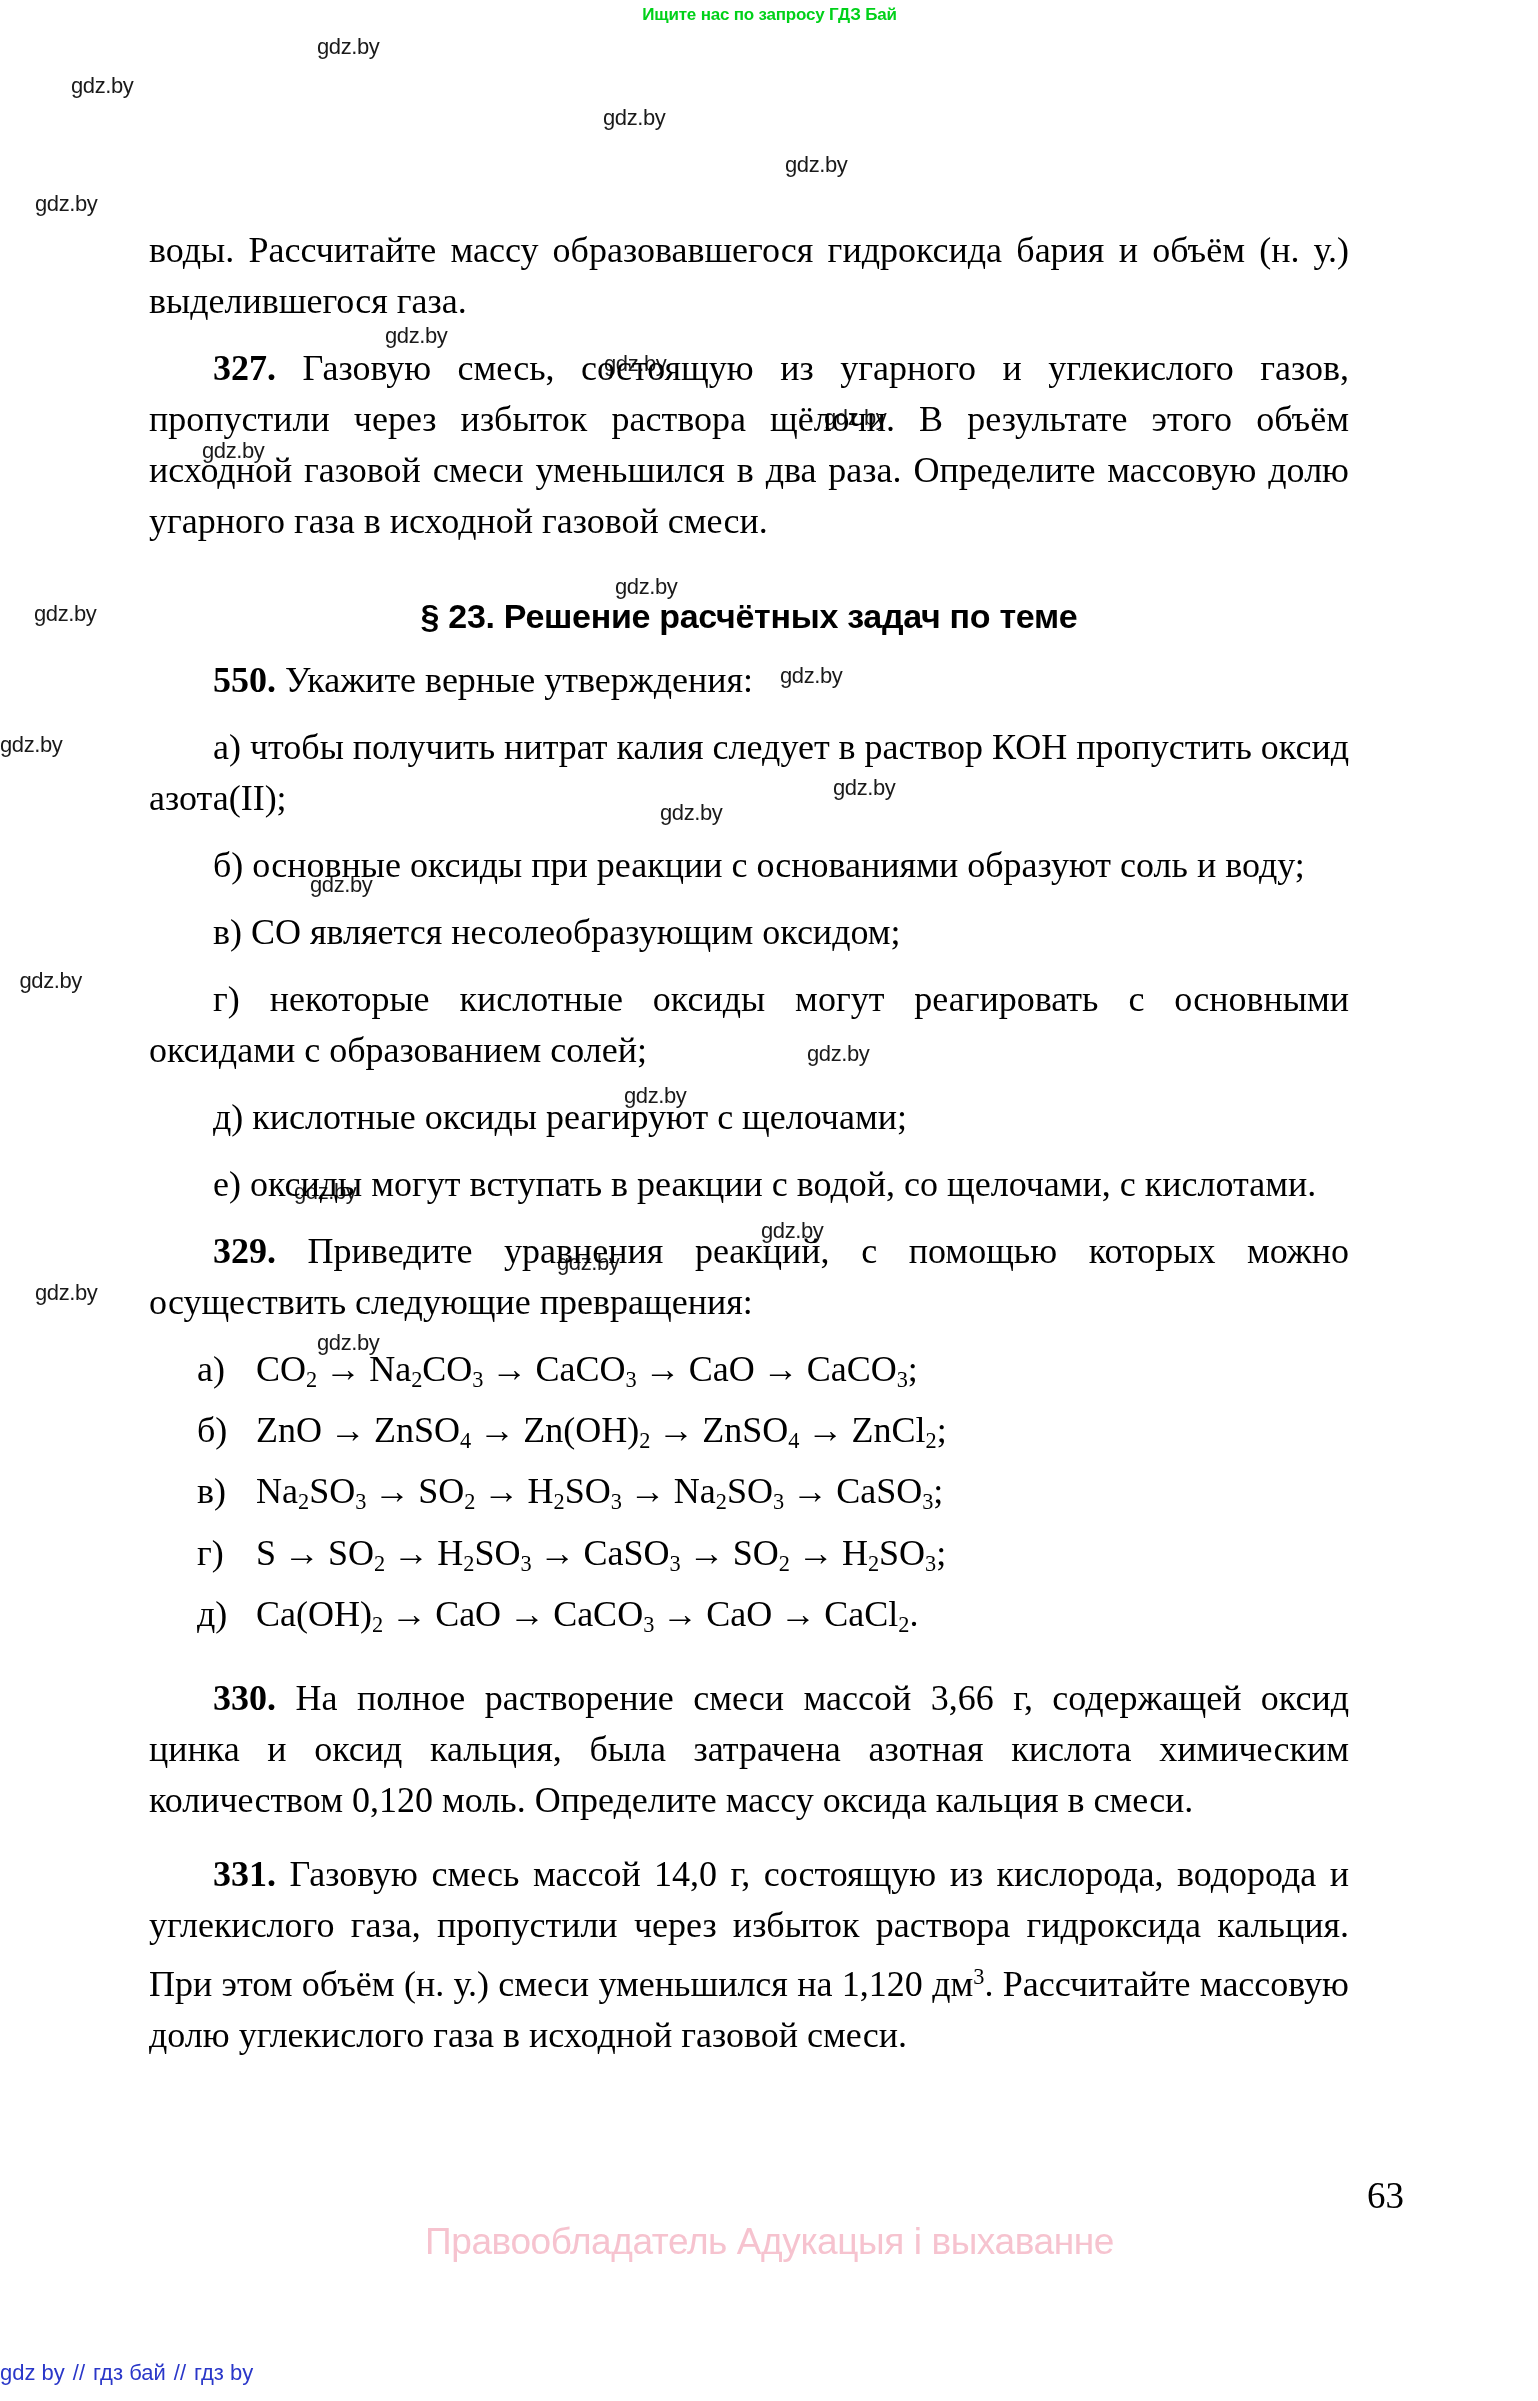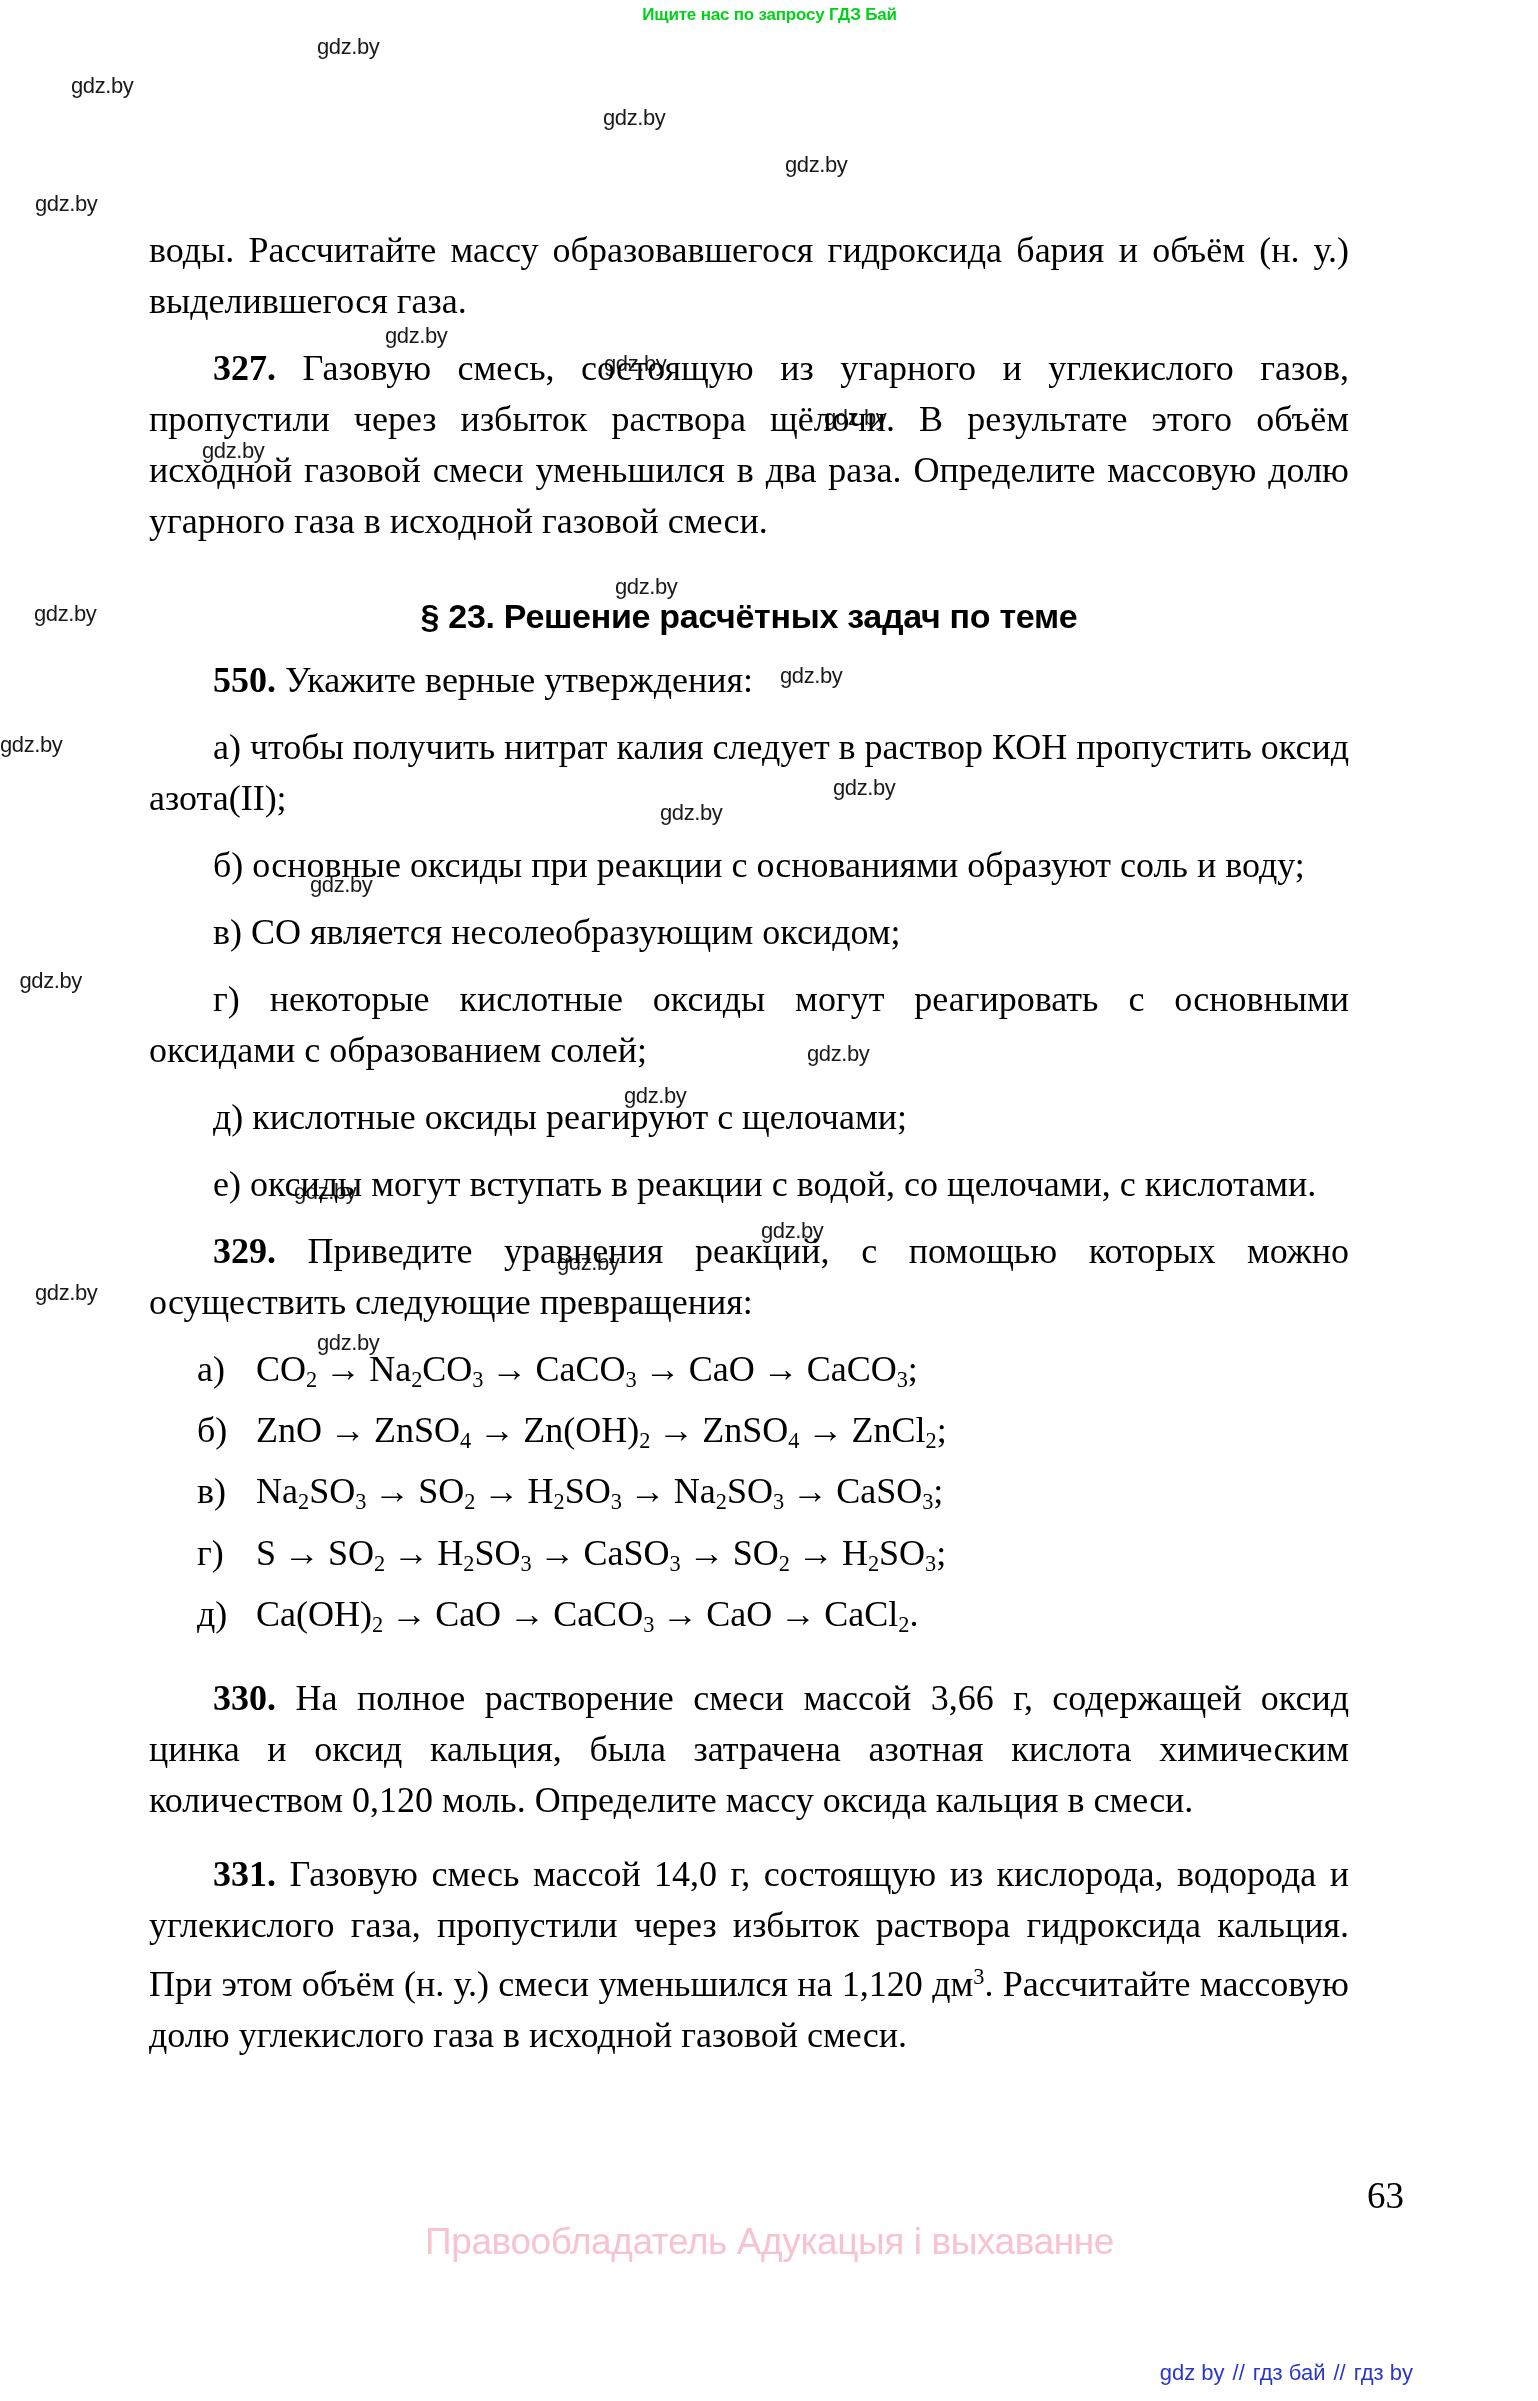--- a/index.html
+++ b/index.html
@@ -106,21 +106,21 @@
     color: #f6c3cf;
     letter-spacing: -0.4px;
   }
 
   
   .footer-links {
     position: absolute;
     left: 0;
     top: 2360px;
     width: 1413px;
-    text-align: right;
+    text-align: left;
     font-family: "Liberation Sans", sans-serif;
     font-size: 22px;
     color: #2a37c9;
     letter-spacing: 0px;
   }
   .footer-links .sep { padding: 0 8px; }
 </style>
 </head>
 <body>
 

